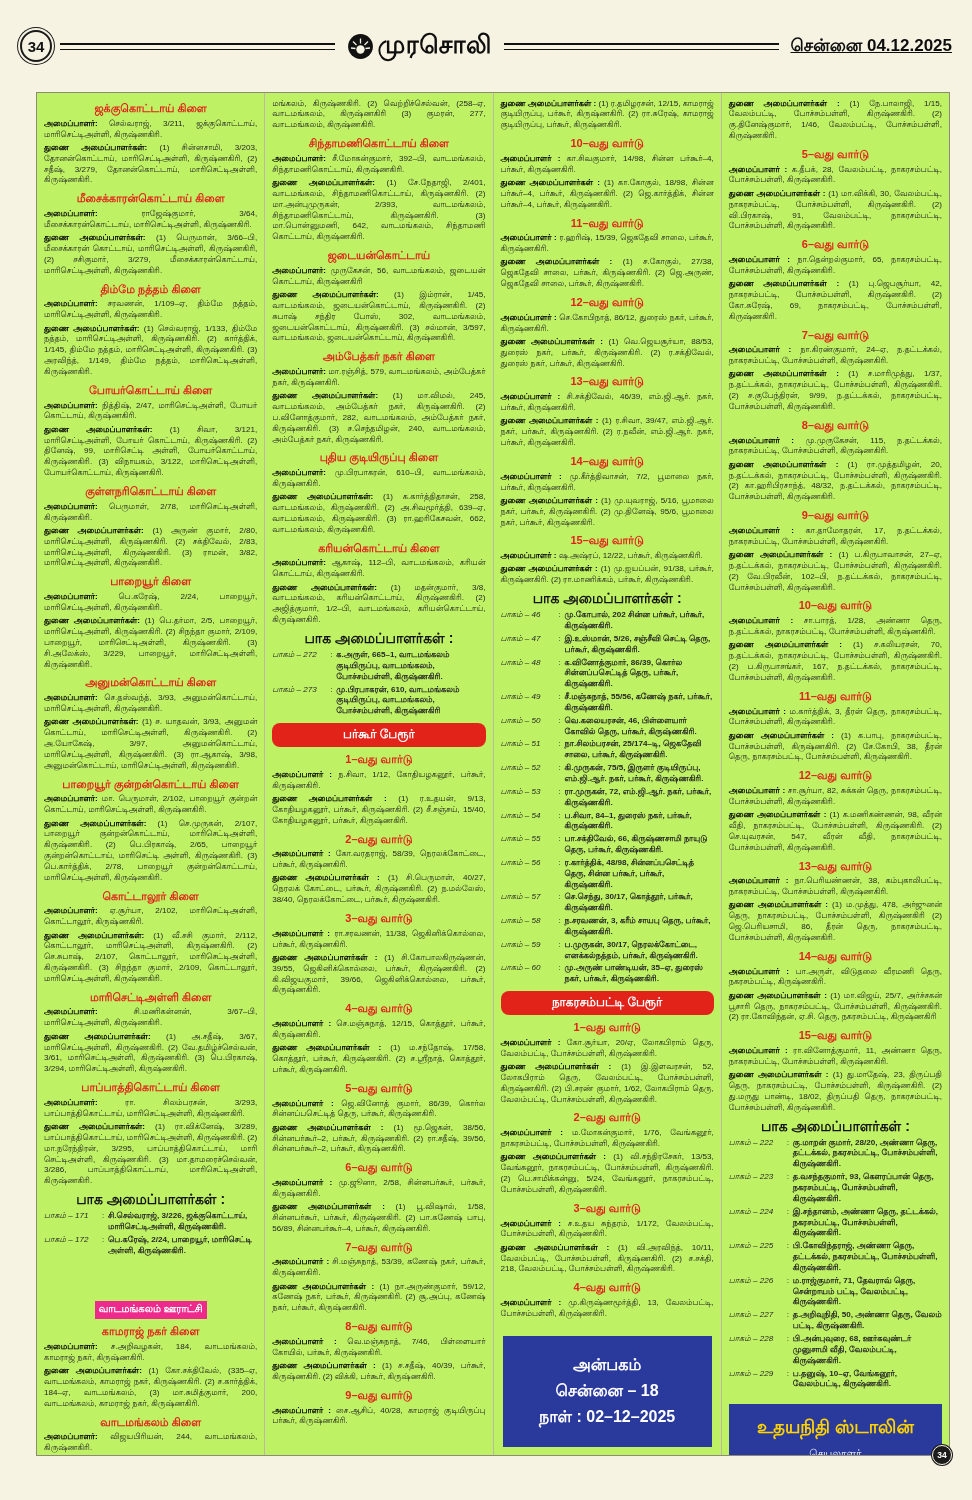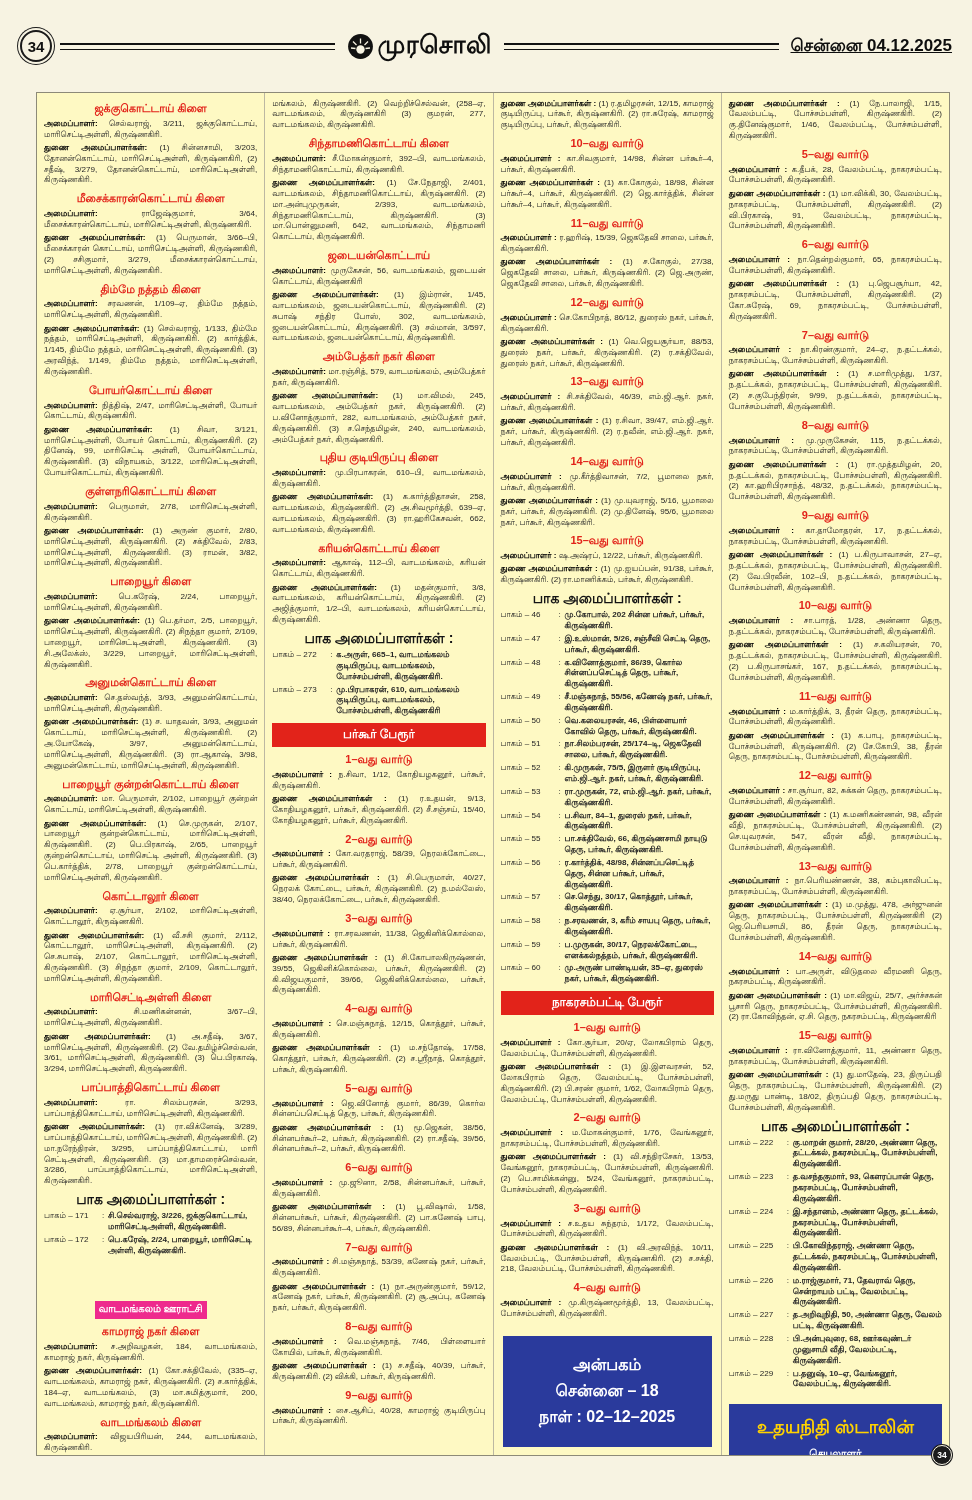--- a/index.html
+++ b/index.html
@@ -19,39 +19,39 @@
     background:#f7f3e2;margin-left:4px;
   }
   .rule{flex:1;height:4px;border-top:2px solid #111;border-bottom:1px solid #111;}
   .masthead{display:flex;align-items:center;gap:4px;flex:none;padding:0 4px;}
   .masthead-title{font-size:25px;font-weight:bold;color:#0e0e0e;letter-spacing:.5px;}
   .sun-logo{width:27px;height:27px;flex:none;display:block;}
   .edition{font-weight:bold;font-size:17px;color:#0e0e0e;flex:none;padding-left:4px;text-decoration:underline;}
   
   .sheet{
     position:absolute;left:36px;right:22px;top:92px;height:1362px;
-    border:1px solid #8d8a78;background:#fef9c3;display:flex;
+    border:1px solid #8d8a78;background:#bef264;display:flex;
   }
   .col{flex:1 1 0;padding:3px 7px 6px;overflow:hidden;border-right:1px solid #bcb8a2;min-width:0;}
   .col:last-child{border-right:none;}
   .h{color:#e2231a;font-weight:bold;font-size:11px;line-height:1.25;text-align:center;margin:6px 0 3px;}
   .hb{color:#141414;font-weight:bold;font-size:14px;text-align:center;margin:4px 0 2px;}
   .para{font-size:8.1px;line-height:1.34;color:#262626;text-align:justify;margin:2.5px 0;word-break:break-word;}
   .para b{color:#000;}
   .pagam{display:flex;font-size:8.1px;line-height:1.34;color:#262626;margin:2px 0;}
-  .pagam .n{flex:none;width:54px;white-space:nowrap;}
+  .pagam .n{flex:none;width:54px;white-space:nowrap;font-style:italic;}
   .pagam .c{flex:none;width:10px;text-align:center;}
   .pagam .x{flex:1;text-align:left;font-weight:bold;}
   .bannerp{text-align:center;margin:6px 0 2px;}
   .bannerp span{background:#ee2a8d;color:#fff;font-weight:bold;font-size:10px;padding:2px 4px 3px;display:inline-block;margin-top:39px;}
-  .bannerr{background:#e2231a;color:#fff;font-weight:bold;font-size:12px;text-align:center;padding:4px 0 5px;margin:6px 0 3px;}
+  .bannerr{background:#e2231a;color:#fff;font-weight:bold;font-size:12px;text-align:center;padding:4px 0 5px;margin:6px 0 3px;border-radius:8px;}
   .bluebox{background:#2a3a9c;color:#fff;font-weight:bold;font-size:16px;line-height:1.65;text-align:center;padding:16px 4px;margin:16px 2px 0;}
   .bluebox2{background:#2a3a9c;text-align:center;padding:13px 0 11px;margin:14px 0 0;}
   .bluebox2 .t{color:#ffd200;font-size:18px;font-weight:bold;margin-bottom:5px;}
-  .bluebox2 .s{color:#fff;font-size:10.5px;font-weight:bold;line-height:1.6;}
+  .bluebox2 .s{color:#fff;font-size:10.5px;font-weight:normal;line-height:1.6;}
   .footer-badge{
     position:absolute;right:20px;top:1445px;width:18px;height:18px;
     background:#1c1c1c;color:#fff;border-radius:50%;
     display:flex;align-items:center;justify-content:center;
     font-size:8.5px;font-weight:bold;border:1px solid #f9f5e6;box-shadow:0 0 0 1px #1c1c1c;
   }
 </style>
 </head>
 <body>
 

